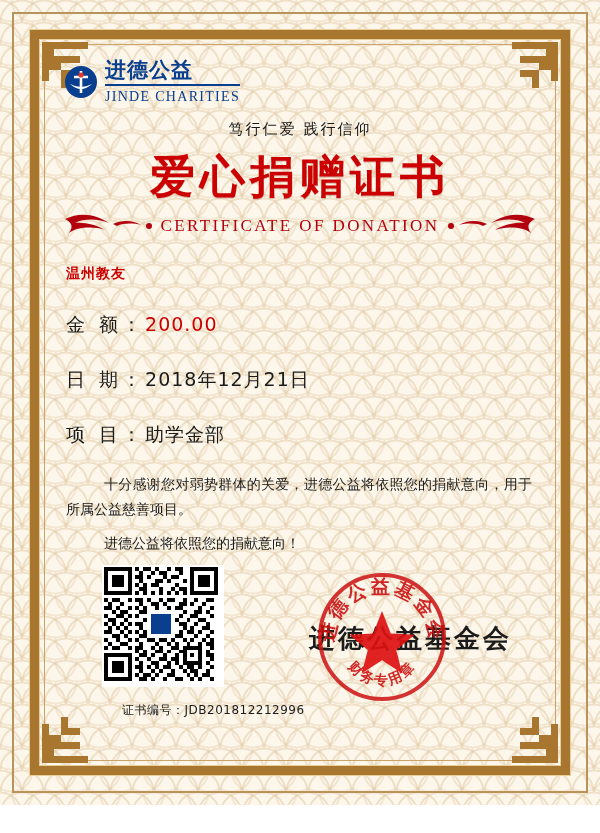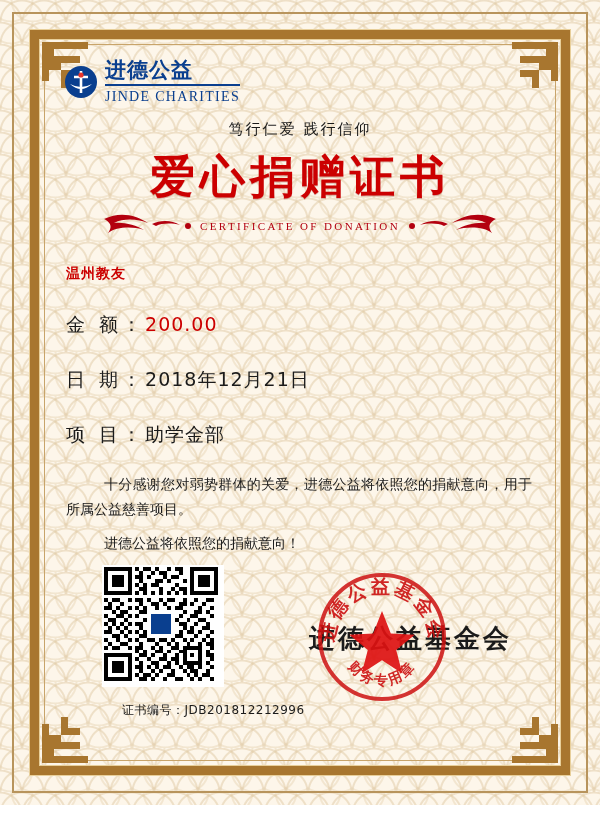--- a/index.html
+++ b/index.html
@@ -126,21 +126,21 @@
     text-shadow: 0 1px 0 rgba(120,0,0,0.25);
   }
   .sub-title-row {
     display: flex;
     align-items: center;
     justify-content: center;
     margin-top: 6px;
     color: #b3000f;
   }
   .sub-title {
-    font-size: 11px;
+    font-size: 17px;
     letter-spacing: 2.4px;
     color: #b3000f;
     font-family: "Liberation Serif", serif;
     white-space: nowrap;
     padding: 0 6px;
   }
   .flourish svg { display:block; }
 
   
   .recipient {

